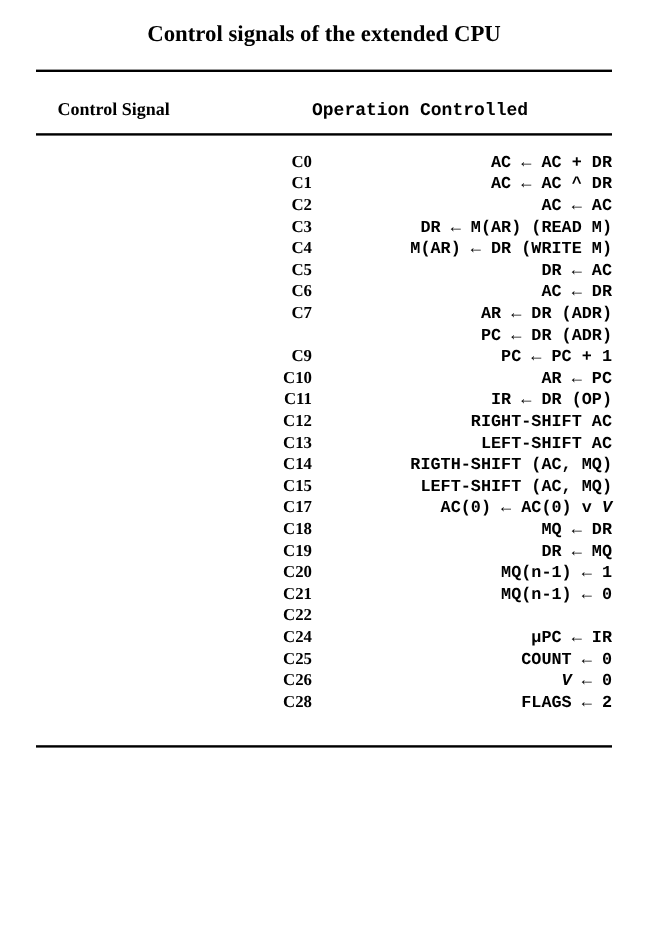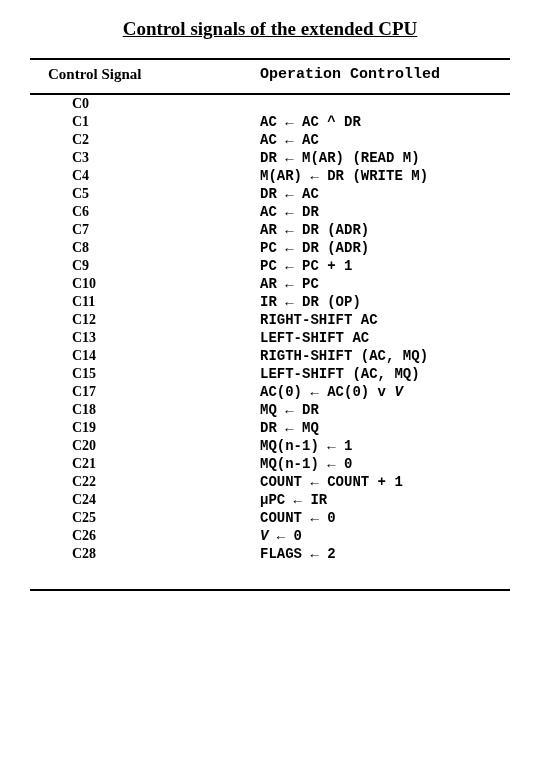--- a/index.html
+++ b/index.html
@@ -14,43 +14,44 @@
       overflow: hidden;
     }
     .page {
       padding: 18px 30px 20px 30px;
     }
     .title {
       text-align: center;
       font-weight: bold;
       font-size: 19px;
       margin: 0 0 18px 0;
-      text-decoration: underline;
     }
     .rule-thick {
       border: 0;
       border-top: 2px solid #000;
       margin: 0;
     }
     .head-row {
       display: flex;
-      padding: 6px 0 10px 0;
+      padding: 24px 0 10px 0;
       font-weight: bold;
       font-size: 15px;
     }
     .col-left {
       width: 230px;
       padding-left: 18px;
     }
     .col-right {
       flex: 1;
       font-family: Liberation Mono, monospace;
     }
     .body {
+      padding-top: 14px;
       padding-bottom: 26px;
+      text-align: right;
     }
     .row {
       display: flex;
       font-size: 14px;
       line-height: 18px;
       font-weight: bold;
     }
     .row .col-left {
       padding-left: 42px;
     }
@@ -71,20 +72,21 @@
   <div class="head-row">
     <div class="col-left">Control Signal</div>
     <div class="col-right">Operation Controlled</div>
   </div>
 
   <hr class="rule-thick">
 
   <div class="body" id="tbody">
       <div class="row">
         <div class="col-left">C0</div>
+        <div class="col-right">AC ← AC + DR</div>
       </div>
       <div class="row">
         <div class="col-left">C1</div>
         <div class="col-right">AC ← AC ^ DR</div>
       </div>
       <div class="row">
         <div class="col-left">C2</div>
         <div class="col-right">AC ← AC</div>
       </div>
       <div class="row">
@@ -101,21 +103,20 @@
       </div>
       <div class="row">
         <div class="col-left">C6</div>
         <div class="col-right">AC ← DR</div>
       </div>
       <div class="row">
         <div class="col-left">C7</div>
         <div class="col-right">AR ← DR (ADR)</div>
       </div>
       <div class="row">
-        <div class="col-left">C8</div>
         <div class="col-right">PC ← DR (ADR)</div>
       </div>
       <div class="row">
         <div class="col-left">C9</div>
         <div class="col-right">PC ← PC + 1</div>
       </div>
       <div class="row">
         <div class="col-left">C10</div>
         <div class="col-right">AR ← PC</div>
       </div>
@@ -154,21 +155,20 @@
       <div class="row">
         <div class="col-left">C20</div>
         <div class="col-right">MQ(n-1) ← 1</div>
       </div>
       <div class="row">
         <div class="col-left">C21</div>
         <div class="col-right">MQ(n-1) ← 0</div>
       </div>
       <div class="row">
         <div class="col-left">C22</div>
-        <div class="col-right">COUNT ← COUNT + 1</div>
       </div>
       <div class="row">
         <div class="col-left">C24</div>
         <div class="col-right">μPC ← IR</div>
       </div>
       <div class="row">
         <div class="col-left">C25</div>
         <div class="col-right">COUNT ← 0</div>
       </div>
       <div class="row">

